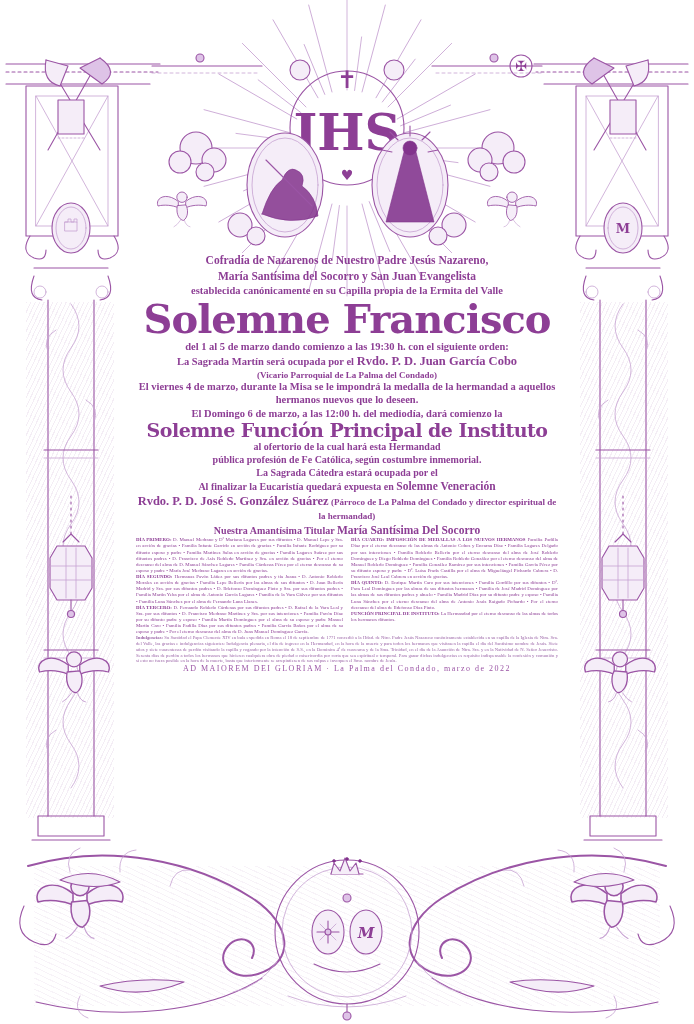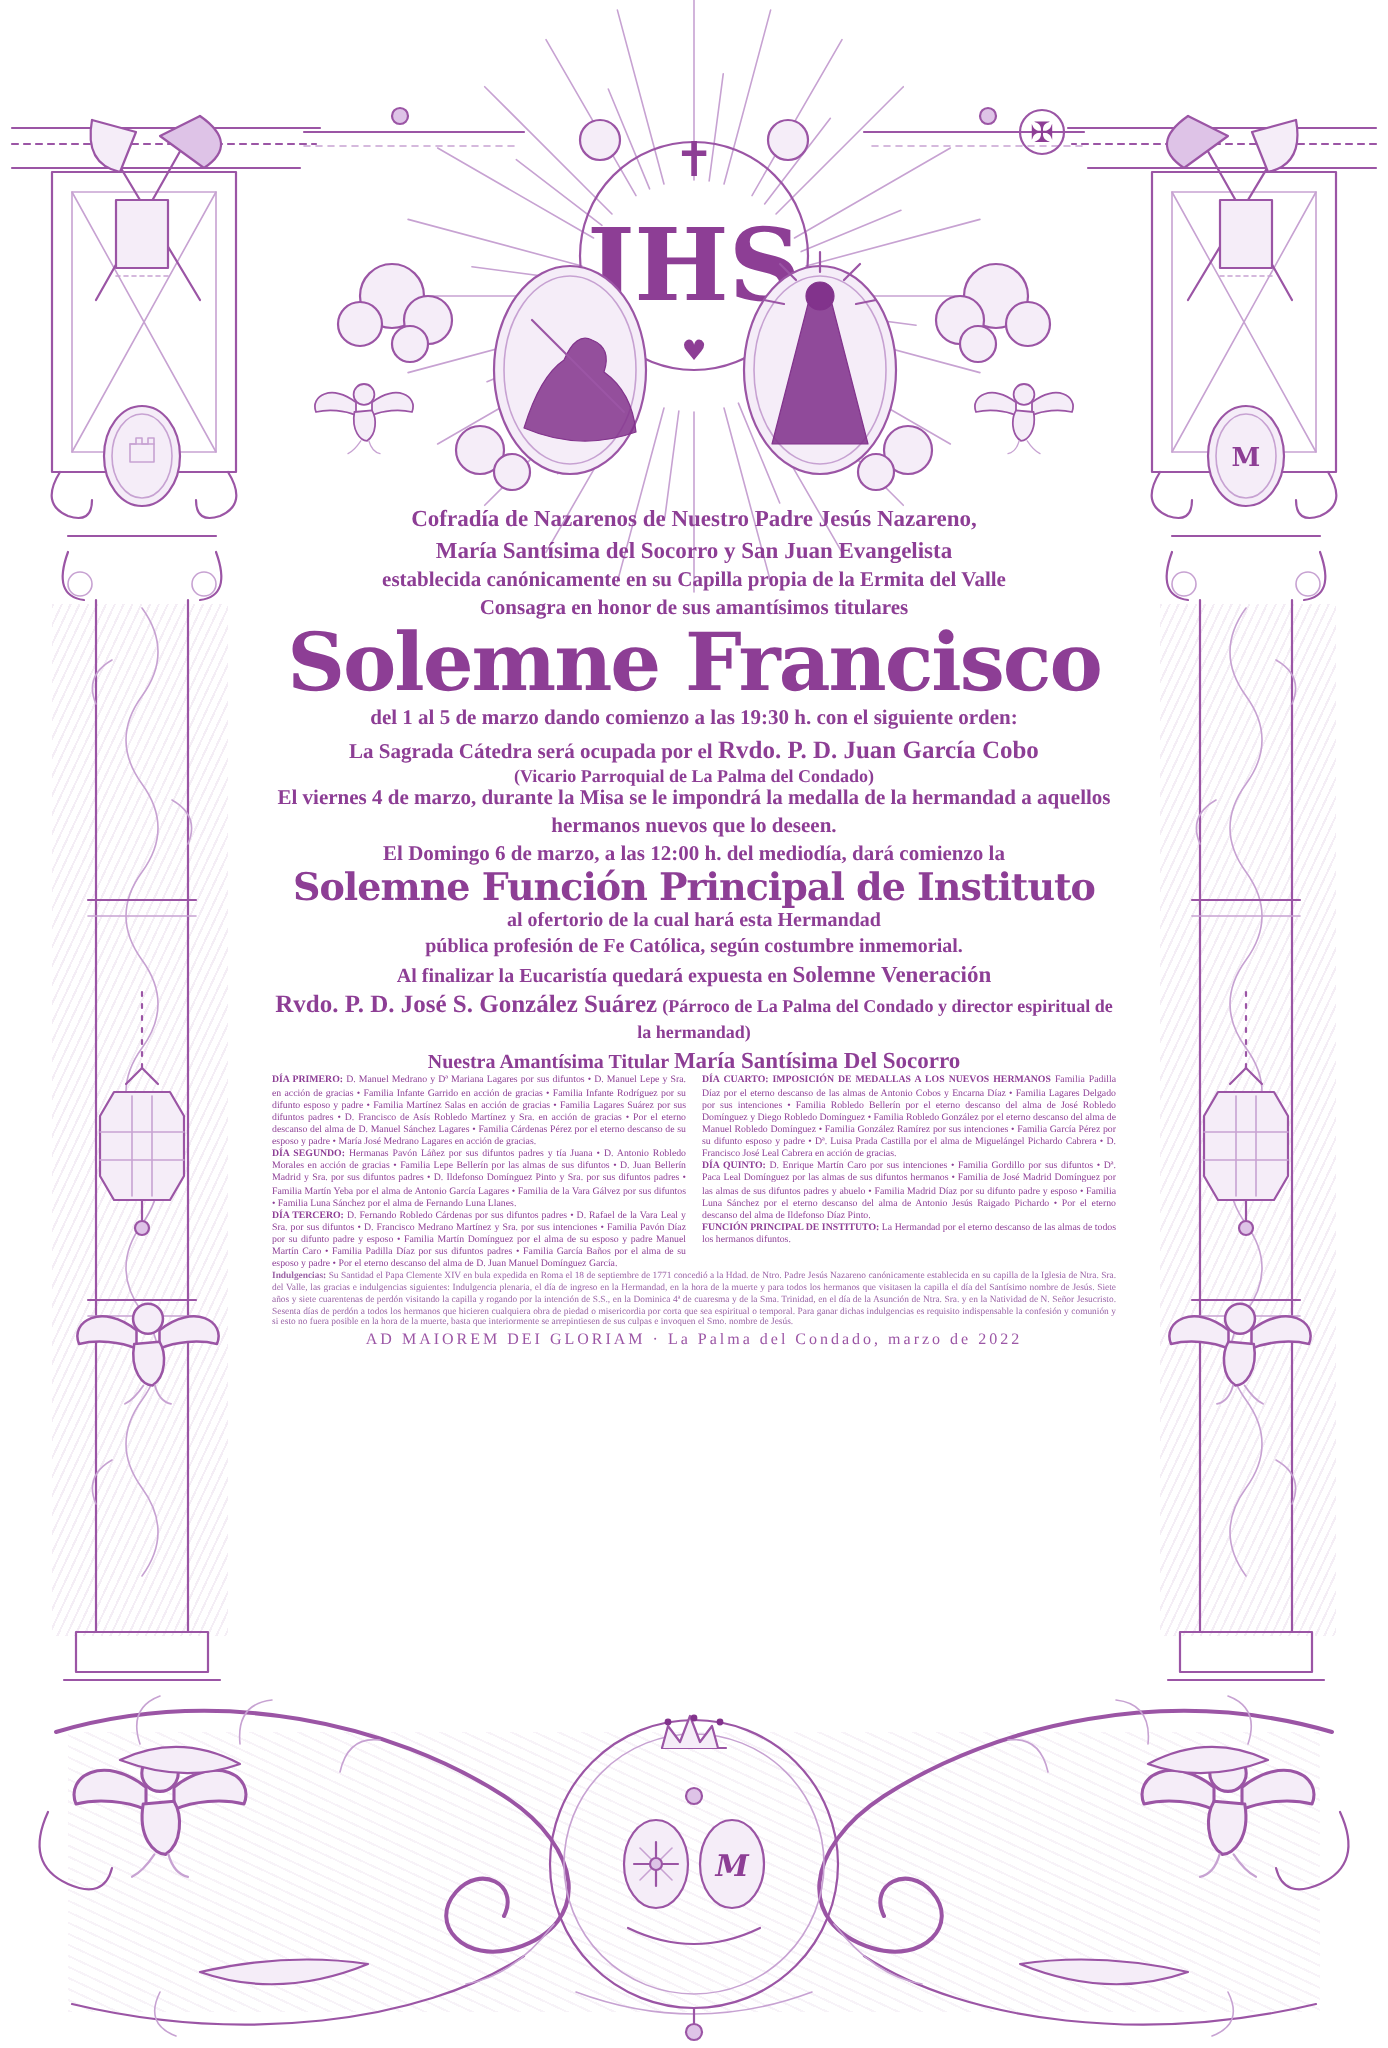--- a/index.html
+++ b/index.html
@@ -280,36 +280,36 @@
       <path d="M314,964 q33,16 66,0"></path>
       <line x1="347" y1="1004" x2="347" y2="1012"></line>
       <circle cx="347" cy="1016" r="4" class="mid"></circle>
     </g>
   </svg>
 
   <main class="content">
     <p class="h1">Cofradía de Nazarenos de Nuestro Padre Jesús Nazareno,</p>
     <p class="h1">María Santísima del Socorro y San Juan Evangelista</p>
     <p class="sub mt3">establecida canónicamente en su Capilla propia de la Ermita del Valle</p>
-    <p class="sub">Consagra en honor de sus amantísimos titulares</p>
 
     <p class="title">Solemne Francisco</p>
 
     <p class="sched">del 1 al 5 de marzo dando comienzo a las 19:30 h. con el siguiente orden:</p>
     <p class="sched mt5">
-      <span>La Sagrada Cátedra será ocupada por el</span>
+      <span>La Sagrada Martín será ocupada por el</span>
       <span class="big-name">Rvdo. P. D. Juan García Cobo</span>
     </p>
     <p class="paren">(Vicario Parroquial de La Palma del Condado)</p>
     <p class="sched mt5">El viernes 4 de marzo, durante la Misa se le impondrá la medalla de la hermandad a aquellos hermanos nuevos que lo deseen.</p>
     <p class="sched mt5">El Domingo 6 de marzo, a las 12:00 h. del mediodía, dará comienzo la</p>
 
     <p class="funcion-title">Solemne Función Principal de Instituto</p>
     <p class="body10">al ofertorio de la cual hará esta Hermandad</p>
     <p class="body10">pública profesión de Fe Católica, según costumbre inmemorial.</p>
+    <p class="body10">La Sagrada Cátedra estará ocupada por el</p>
     <p class="body10 mt3">
       <span>Al finalizar la Eucaristía quedará expuesta en</span>
       <span class="emph">Solemne Veneración</span>
     </p>
     <p class="body10">
       <span class="big-name">Rvdo. P. D. José S. González Suárez</span>
       <span class="paren">(Párroco de La Palma del Condado y director espiritual de la hermandad)</span>
     </p>
     <p class="body10">
       <span>Nuestra Amantísima Titular</span>

